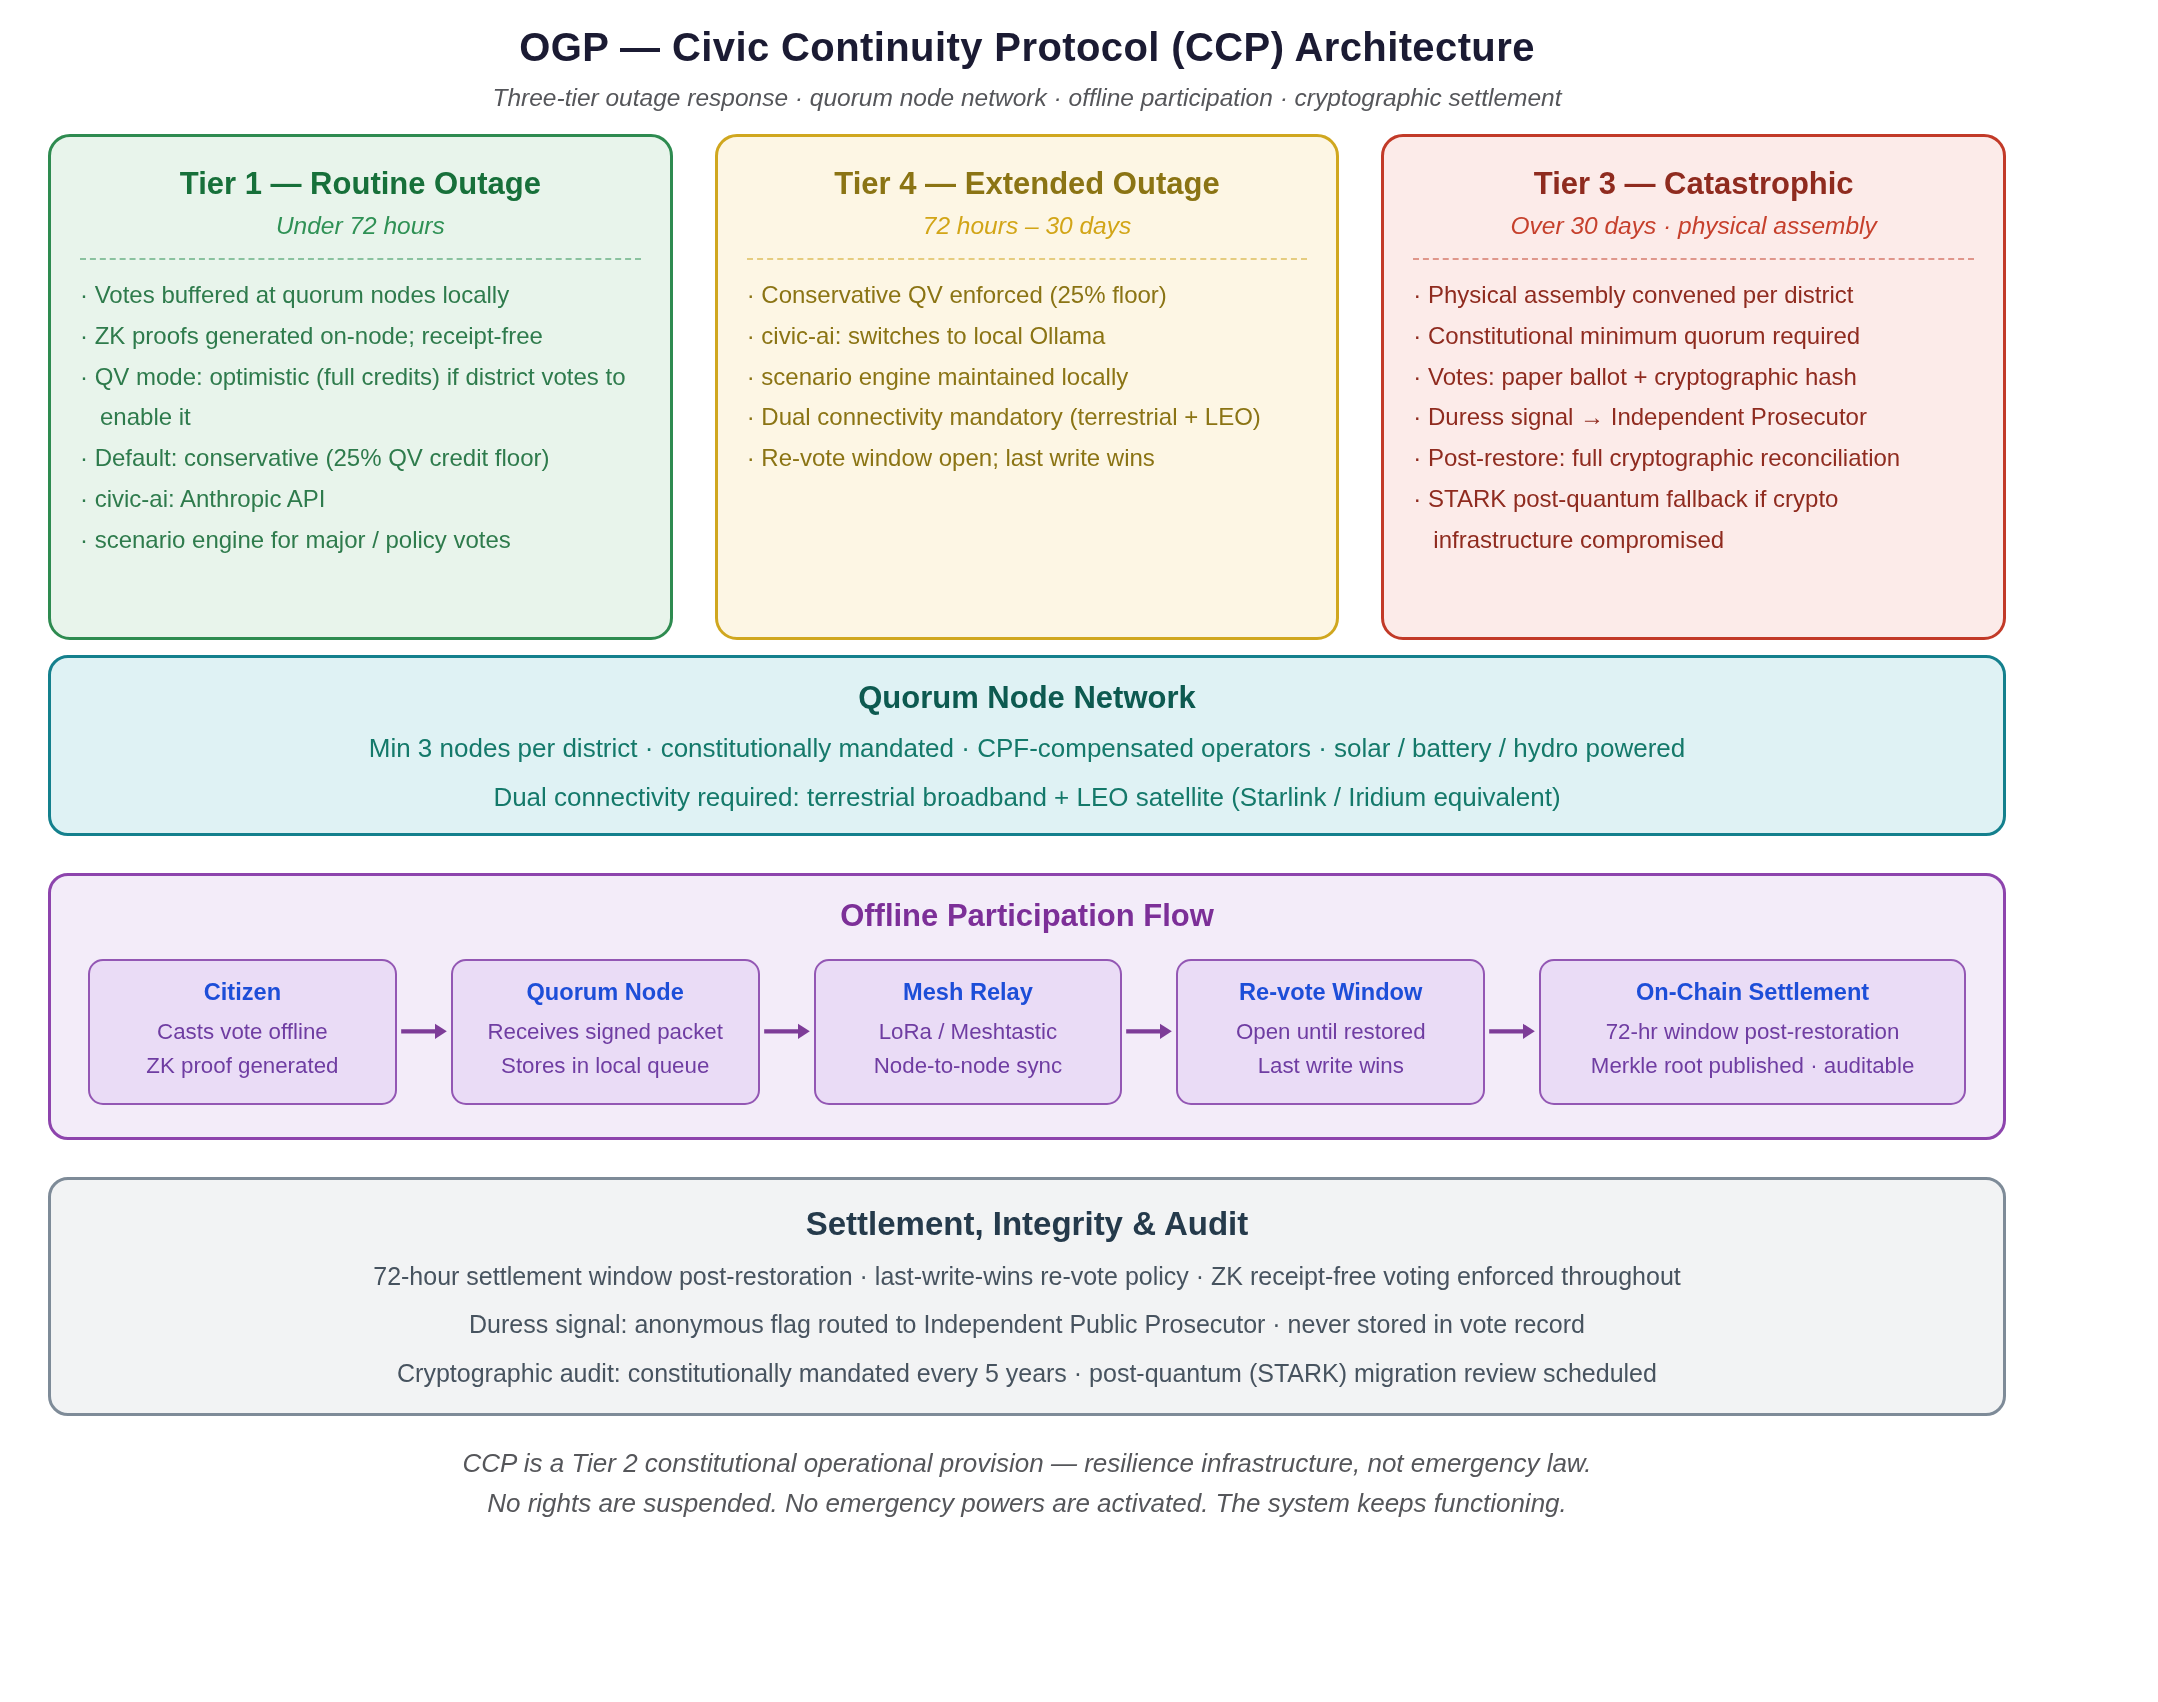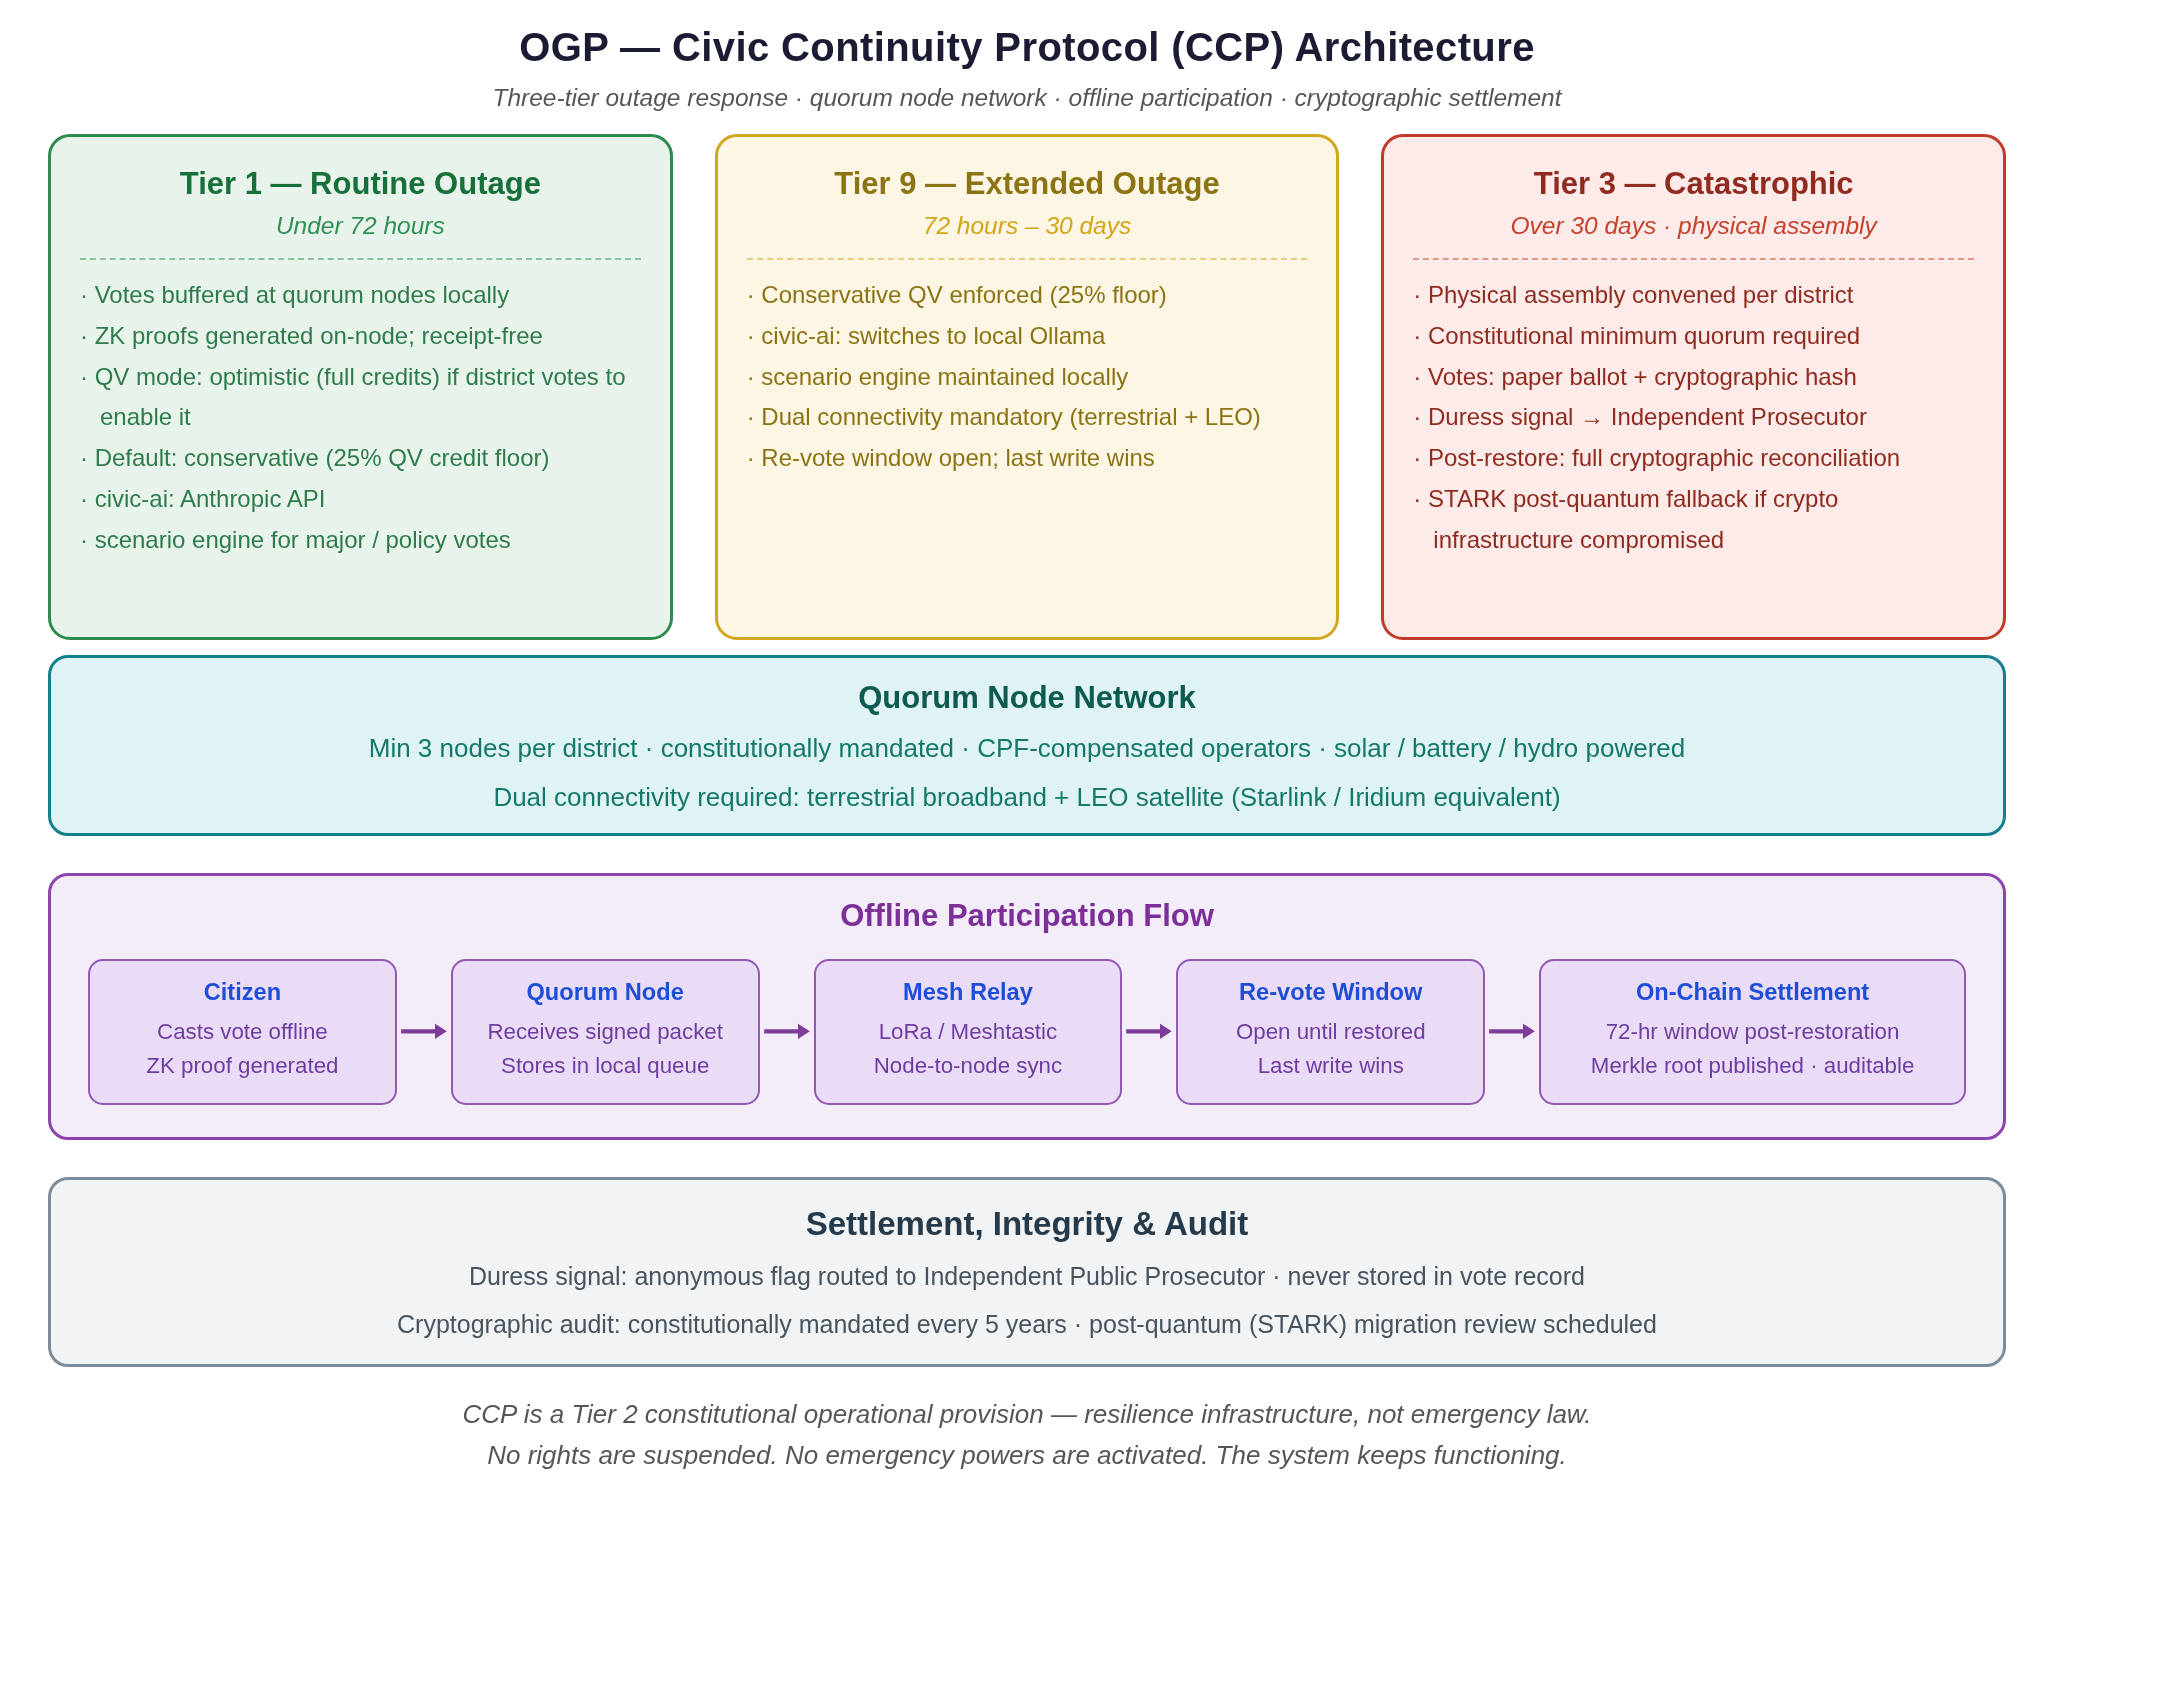--- a/index.html
+++ b/index.html
@@ -121,21 +121,21 @@
       <div class="divider"></div>
       <div class="item">· Votes buffered at quorum nodes locally</div>
       <div class="item">· ZK proofs generated on-node; receipt-free</div>
       <div class="item">· QV mode: optimistic (full credits) if district votes to enable it</div>
       <div class="item">· Default: conservative (25% QV credit floor)</div>
       <div class="item">· civic-ai: Anthropic API</div>
       <div class="item">· scenario engine for major / policy votes</div>
     </section>
 
     <section class="tier tier-gold">
-      <h2>Tier 9 — Extended Outage</h2>
+      <h2>Tier 4 — Extended Outage</h2>
       <div class="tier-sub">72 hours – 30 days</div>
       <div class="divider"></div>
       <div class="item">· Conservative QV enforced (25% floor)</div>
       <div class="item">· civic-ai: switches to local Ollama</div>
       <div class="item">· scenario engine maintained locally</div>
       <div class="item">· Dual connectivity mandatory (terrestrial + LEO)</div>
       <div class="item">· Re-vote window open; last write wins</div>
     </section>
 
     <section class="tier tier-red">
@@ -219,20 +219,21 @@
         <div class="step-title">On-Chain Settlement</div>
         <div class="step-line">72-hr window post-restoration</div>
         <div class="step-line">Merkle root published · auditable</div>
       </div>
 
     </div>
   </section>
 
   <section class="band settle">
     <h2>Settlement, Integrity &amp; Audit</h2>
+    <div class="sline">72-hour settlement window post-restoration · last-write-wins re-vote policy · ZK receipt-free voting enforced throughout</div>
     <div class="sline">Duress signal: anonymous flag routed to Independent Public Prosecutor · never stored in vote record</div>
     <div class="sline">Cryptographic audit: constitutionally mandated every 5 years · post-quantum (STARK) migration review scheduled</div>
   </section>
 
   <div class="footer first">CCP is a Tier 2 constitutional operational provision — resilience infrastructure, not emergency law.</div>
   <div class="footer">No rights are suspended. No emergency powers are activated. The system keeps functioning.</div>
 
 </div>
 
 

